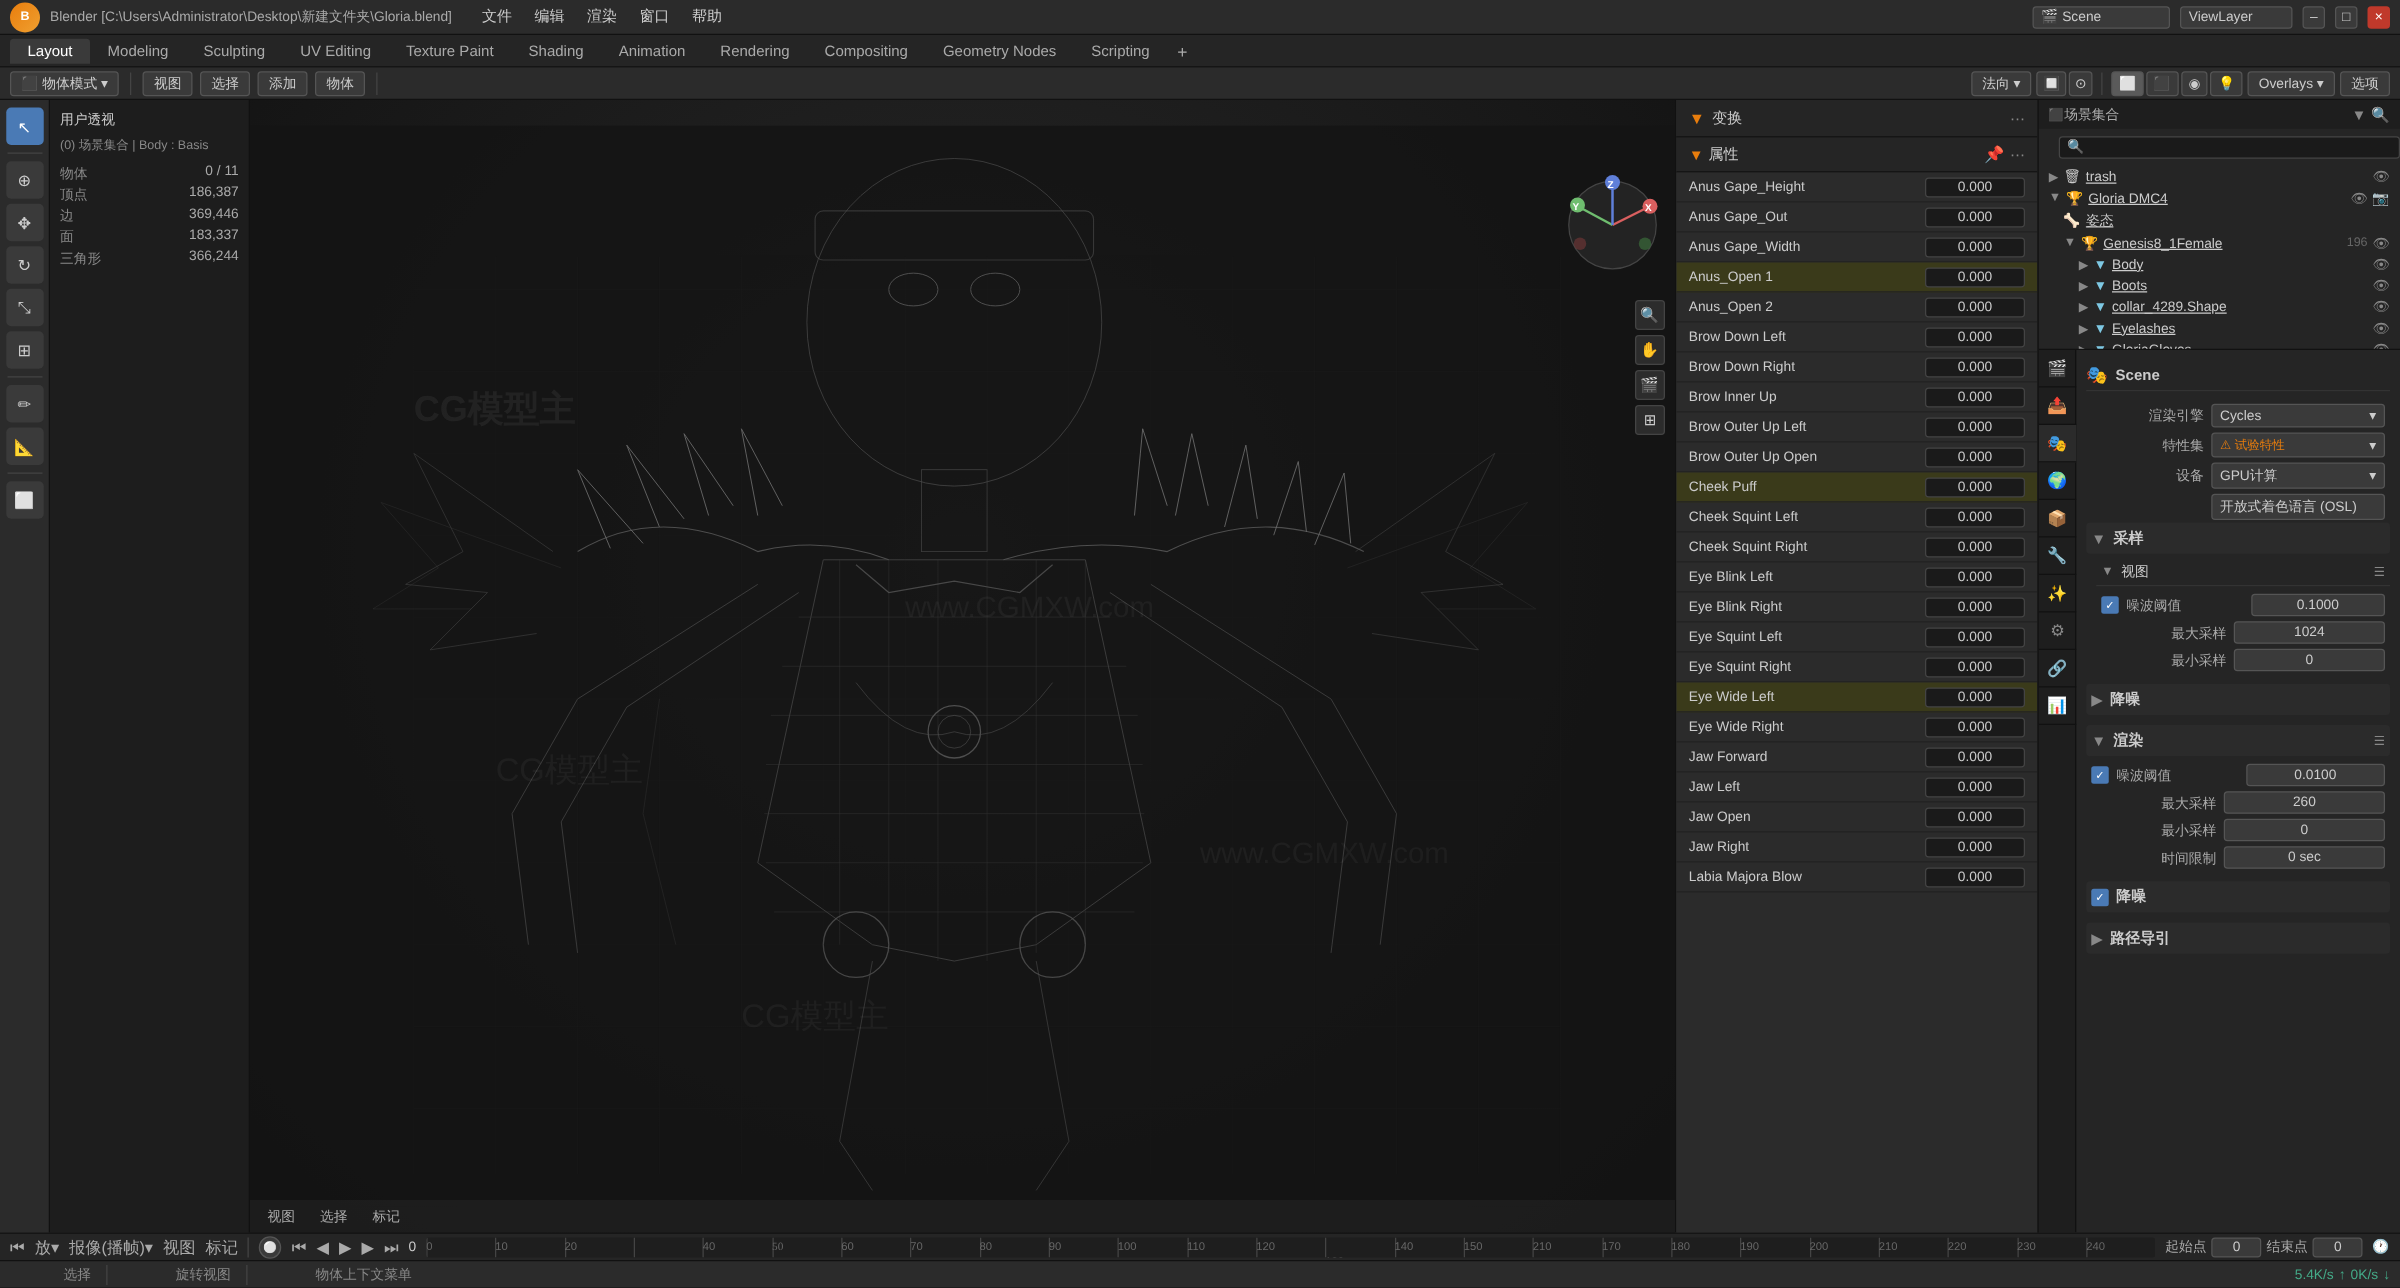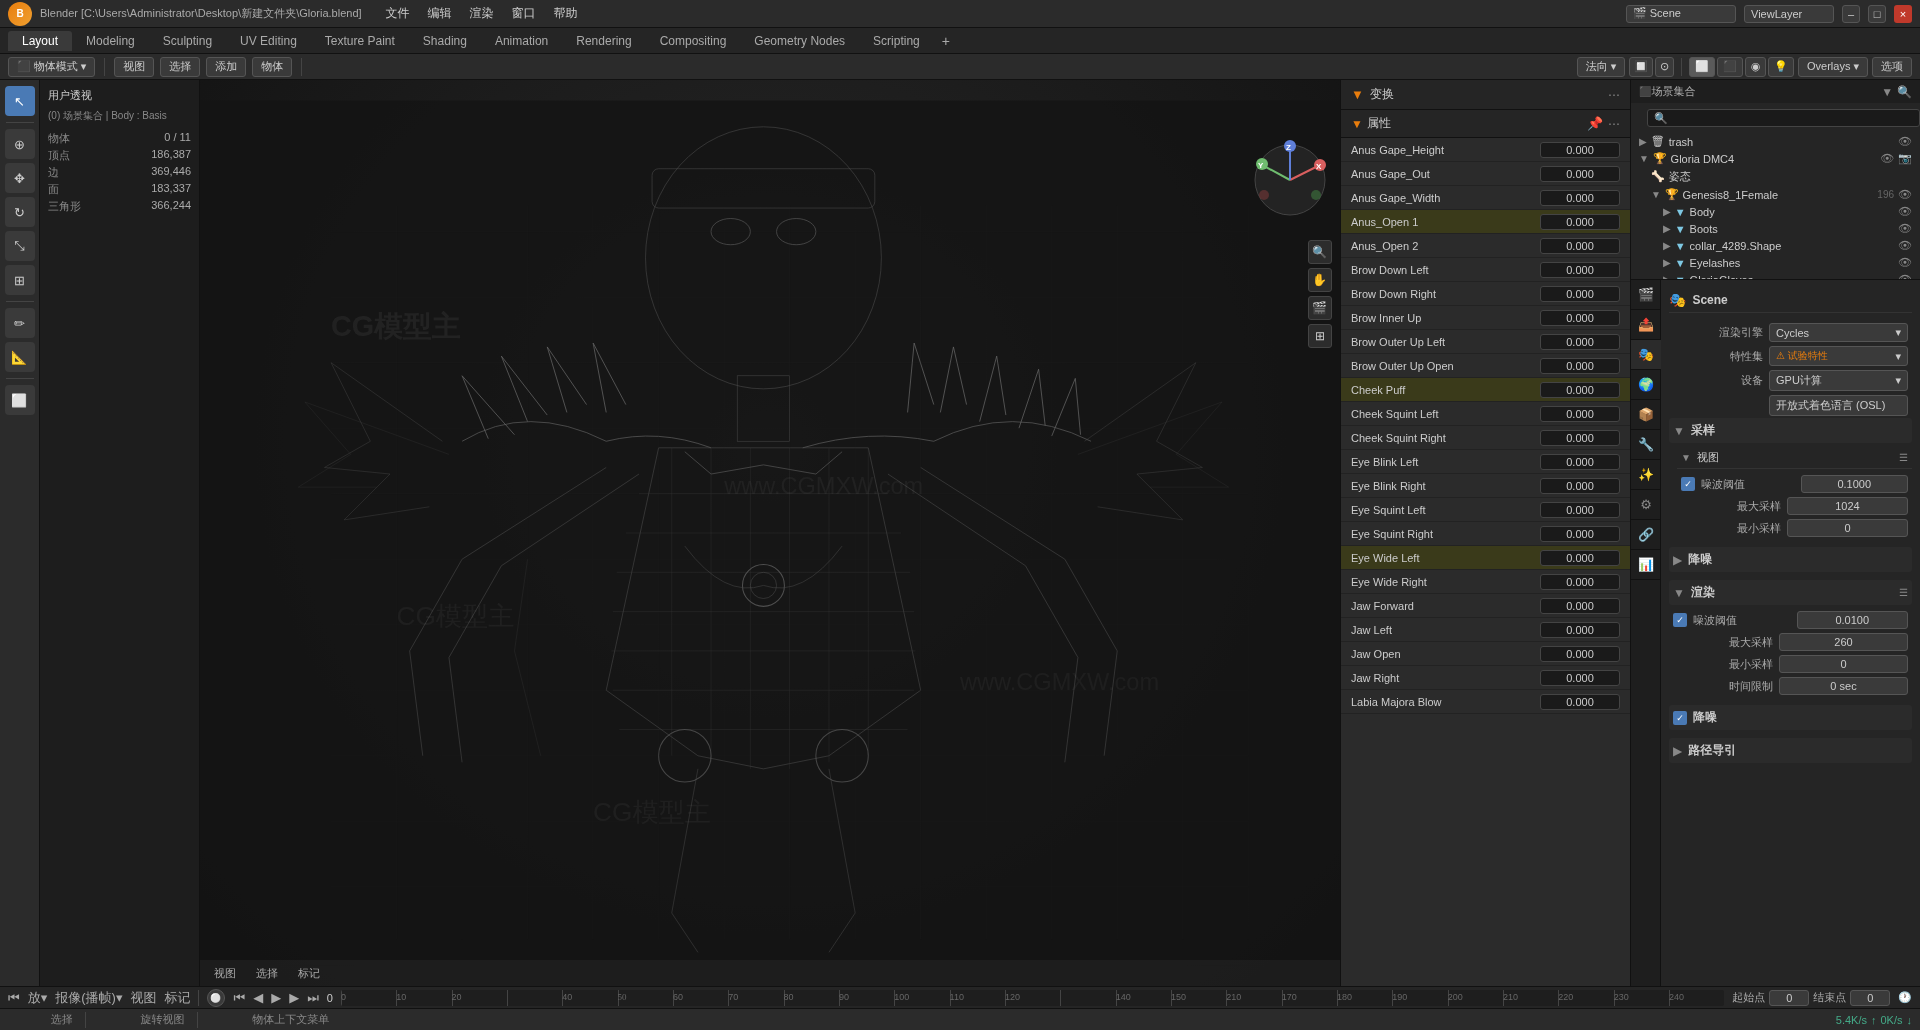--- a/index.html
+++ b/index.html
@@ -197,21 +197,21 @@
     .outliner-item {
       display: flex; align-items: center;
       padding: 2px 8px;
       font-size: 11px;
       cursor: pointer;
     }
     .outliner-indent { margin-left: 12px; }
     .outliner-indent2 { margin-left: 24px; }
     .tree-arrow { color: #888; margin-right: 4px; font-size: 10px; }
     .item-icon { margin-right: 4px; font-size: 11px; }
-    .item-label { flex: 1; color: #ccc; }
+    .item-label { flex: 1; color: #ccc; text-decoration: underline; }
     .item-count { color: #666; font-size: 10px; }
     .item-vis-btn { color: #888; cursor: pointer; margin-left: 4px; font-size: 11px; }
 
     
     #props-tabs {
       display: flex;
       background: #1e1e1e;
       flex-direction: column;
       width: 30px;
       border-right: 1px solid #111;

